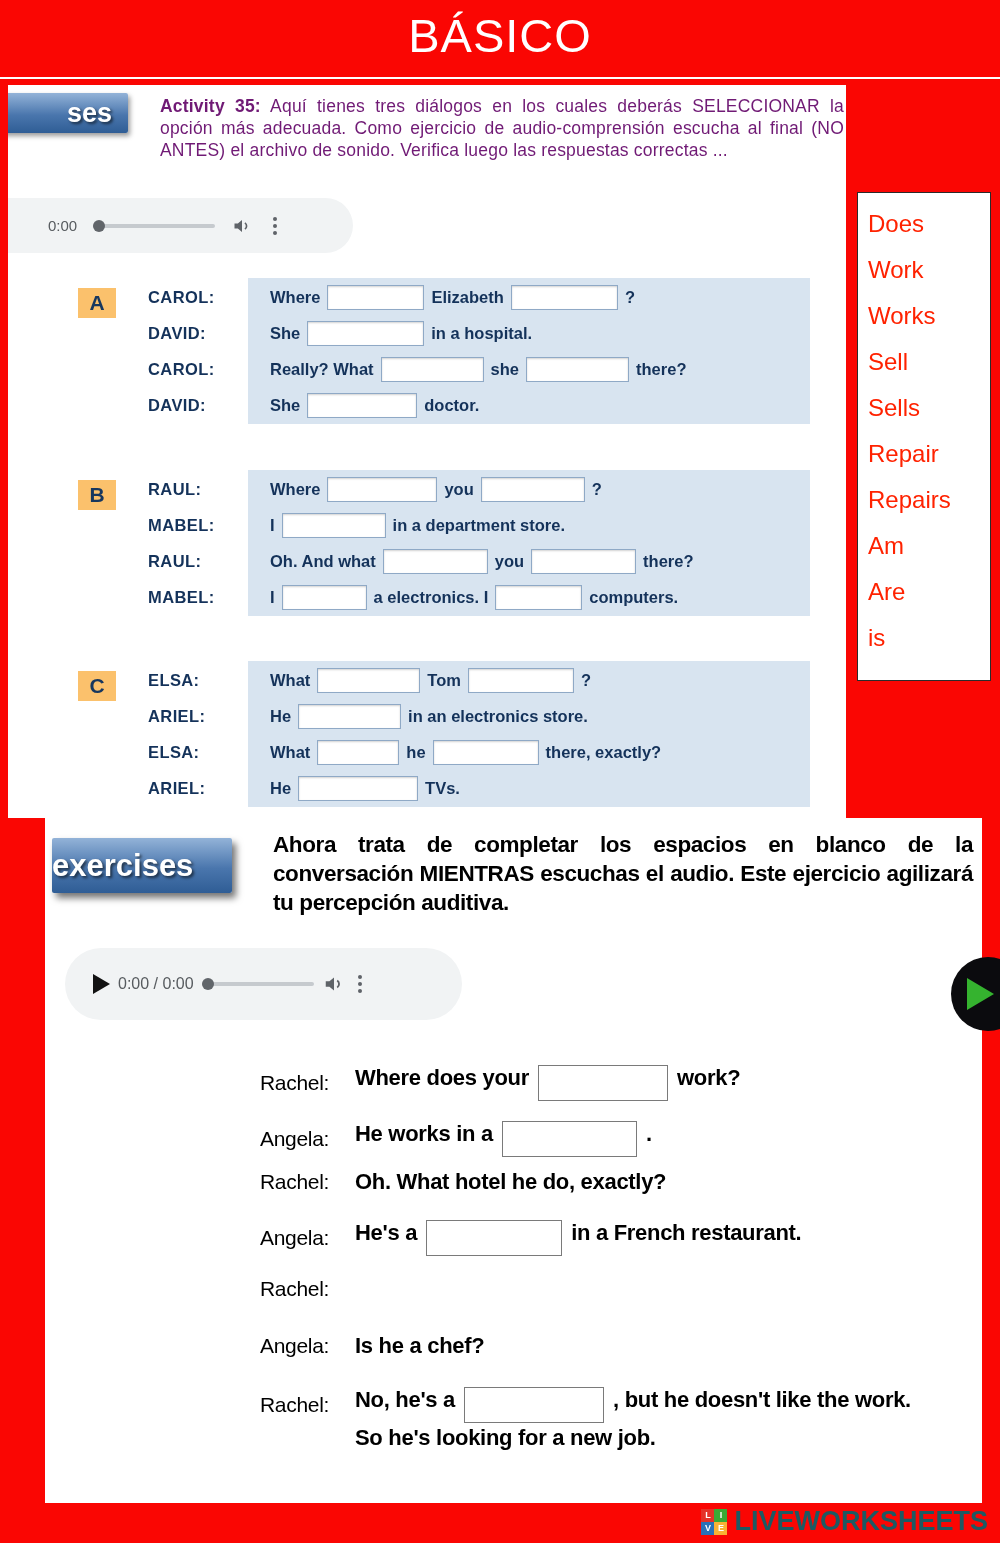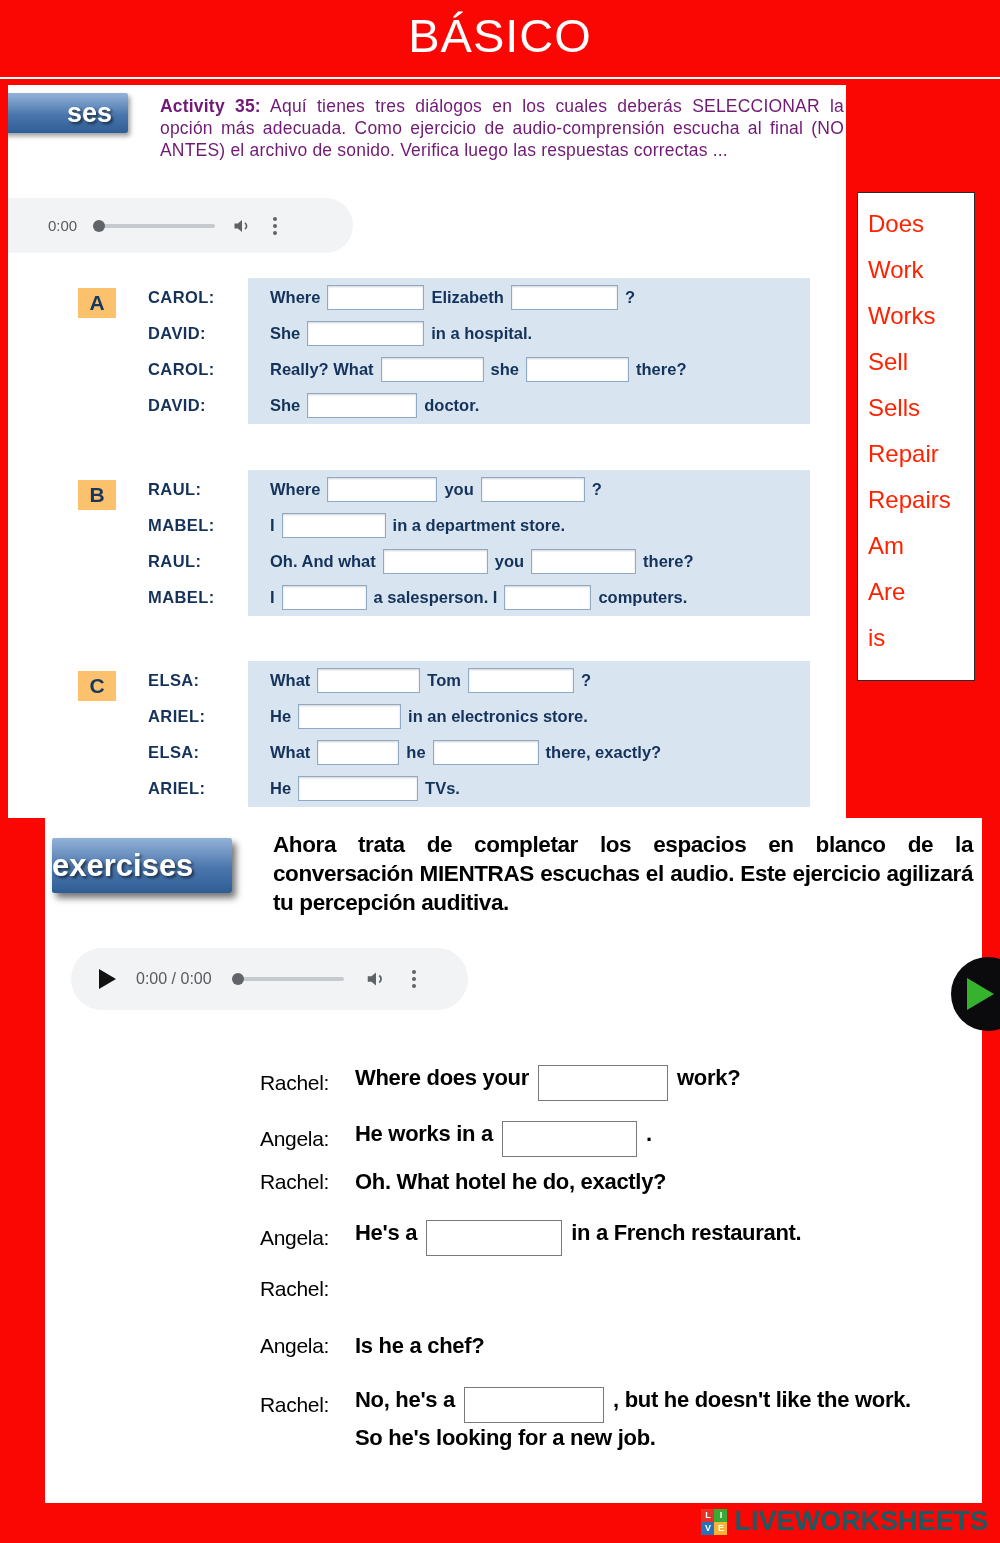--- a/index.html
+++ b/index.html
@@ -14,41 +14,41 @@
 
   .logo{background:linear-gradient(180deg,#93b3d8 0%,#4a76ad 55%,#2f5d95 100%);display:flex;align-items:center;justify-content:flex-start;color:#fff;font-weight:bold;text-shadow:2px 2px 3px rgba(0,0,0,.6);border-radius:2px}
   .logo-ses{position:absolute;left:-38px;top:8px;width:158px;height:40px;font-size:27px;justify-content:flex-end;padding-right:16px;box-shadow:2px 3px 5px rgba(0,0,0,.4)}
   .logo-ex{position:absolute;left:7px;top:20px;width:180px;height:55px;font-size:31px;box-shadow:4px 5px 7px rgba(0,0,0,.55)}
 
   .activity{position:absolute;left:152px;top:10px;width:684px;font-size:17.5px;line-height:22px;color:#701a75;text-align:justify;letter-spacing:.2px}
   .activity b{font-weight:bold}
 
   .player{background:#f1f3f4;position:absolute;display:flex;align-items:center}
   .p1{left:-40px;top:113px;width:385px;height:55px;border-radius:28px;padding-left:80px;gap:16px}
-  .p2{left:26px;top:130px;width:397px;height:62px;border-radius:40px;padding-left:28px;gap:20px}
+  .p2{left:20px;top:130px;width:397px;height:72px;border-radius:40px;padding-left:28px;gap:8px}
   .ptime{color:#575b5f;font-size:15px;white-space:nowrap}
   .p2 .ptime{font-size:16px}
   .slider{width:122px;height:4px;background:#c6cace;border-radius:2px;position:relative;cursor:pointer}
   .p2 .slider{width:112px}
   .knob{position:absolute;left:0;top:-4px;width:12px;height:12px;border-radius:50%;background:#61656a}
   .vol{display:flex;cursor:pointer}
   .dots{display:flex;flex-direction:column;gap:3px;padding:4px;cursor:pointer}
   .dots i{width:4px;height:4px;border-radius:50%;background:#5f6368}
   .play{width:0;height:0;border-left:17px solid #121212;border-top:10px solid transparent;border-bottom:10px solid transparent;cursor:pointer}
 
   .dialog{position:absolute;left:62px;width:740px;height:146px}
   .bluebg{position:absolute;left:178px;top:0;width:562px;height:146px;background:#d8e4f0}
   .letter-box{position:absolute;left:8px;top:10px;width:38px;height:30px;background:#fbc16c;color:#17375e;font-size:21px;font-weight:bold;text-align:center;line-height:30px}
   .rows{position:absolute;left:0;top:1px;width:100%}
   .row{display:flex;align-items:center;height:36px;position:relative}
   .speaker{width:100px;margin-left:78px;font-weight:bold;font-size:16.5px;color:#14325a;letter-spacing:.4px;flex:none}
   .sentence{display:flex;align-items:center;gap:7px;padding-left:22px;font-weight:bold;font-size:16.5px;color:#14325a;flex:1}
   .blank{height:25px;border:1px solid #8fa9c6;background:#fff;box-shadow:inset 0 1px 2px rgba(0,0,0,.18);outline:none;font:inherit;color:#14325a;padding:0 4px;flex:none}
 
-  .wordbank{position:absolute;left:857px;top:192px;width:118px;height:489px;background:#fff;border:1px solid #2b2b2b;padding:16px 0 0 10px}
+  .wordbank{position:absolute;left:857px;top:192px;width:134px;height:489px;background:#fff;border:1px solid #2b2b2b;padding:16px 0 0 10px}
   .wb-word{font-size:24px;color:#ff2200;height:46px;line-height:30px}
 
   .instructions{position:absolute;left:228px;top:12px;width:700px;font-size:22.5px;line-height:29px;font-weight:bold;color:#000;text-align:justify;letter-spacing:-.4px}
 
   #conversation{position:absolute;left:215px;top:242px;width:716px;height:435px}
   .conv-row{position:absolute;left:0;display:flex;align-items:center;width:100%}
   .conv-label{width:95px;font-size:21px;color:#000;letter-spacing:-.3px;flex:none}
   .conv-sentence{display:flex;align-items:flex-start;gap:9px;font-size:22px;font-weight:bold;color:#000;letter-spacing:-.3px;flex-wrap:wrap}
   .blank2{height:36px;border:1px solid #7a7a7a;background:#fff;outline:none;font:inherit;padding:0 4px;flex:none}
 
@@ -165,21 +165,21 @@
                 <span class="seg-text">you</span>
                 <input class="blank" style="width: 105px;">
                 <span class="seg-text">there?</span>
               </span>
             </div>
             <div class="row">
               <span class="speaker">MABEL:</span>
               <span class="sentence">
                 <span class="seg-text">I</span>
                 <input class="blank" style="width: 85px;">
-                <span class="seg-text">a salesperson. I</span>
+                <span class="seg-text">a electronics. I</span>
                 <input class="blank" style="width: 87px;">
                 <span class="seg-text">computers.</span>
               </span>
             </div>
           </div>
         </div>
         <div class="dialog" style="top: 576px;">
           <div class="bluebg"></div>
           <div class="letter-box">C</div>
           <div class="rows">

